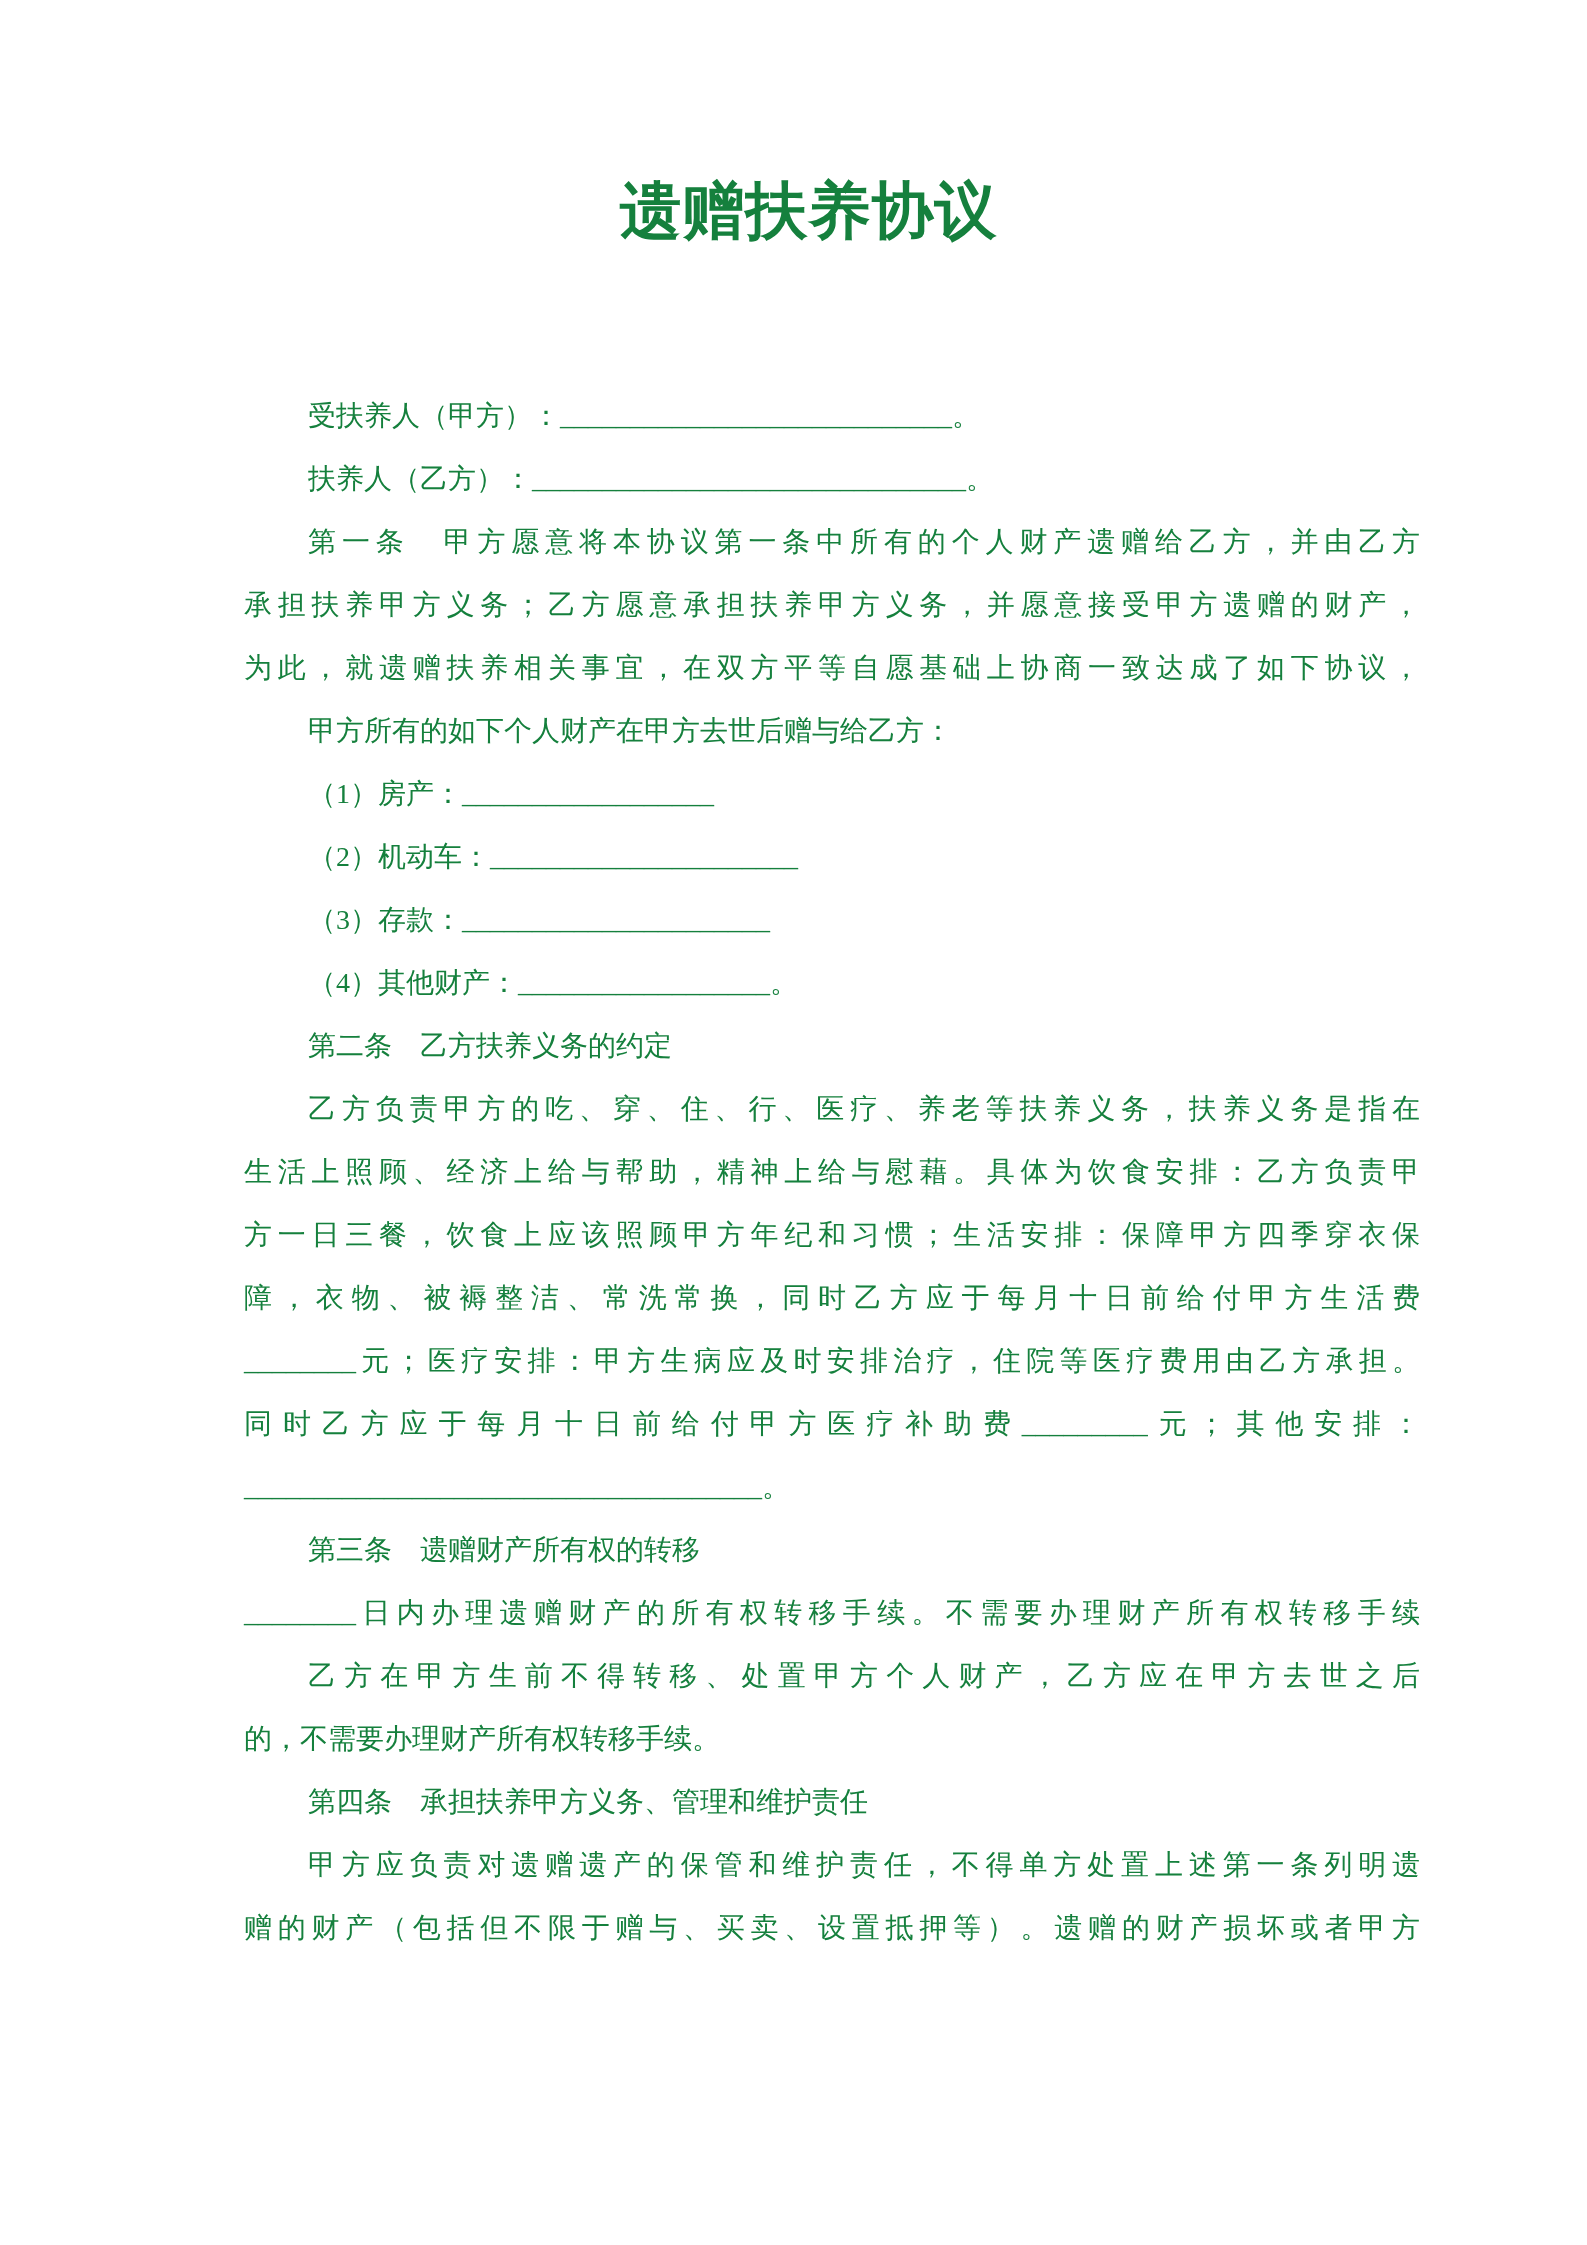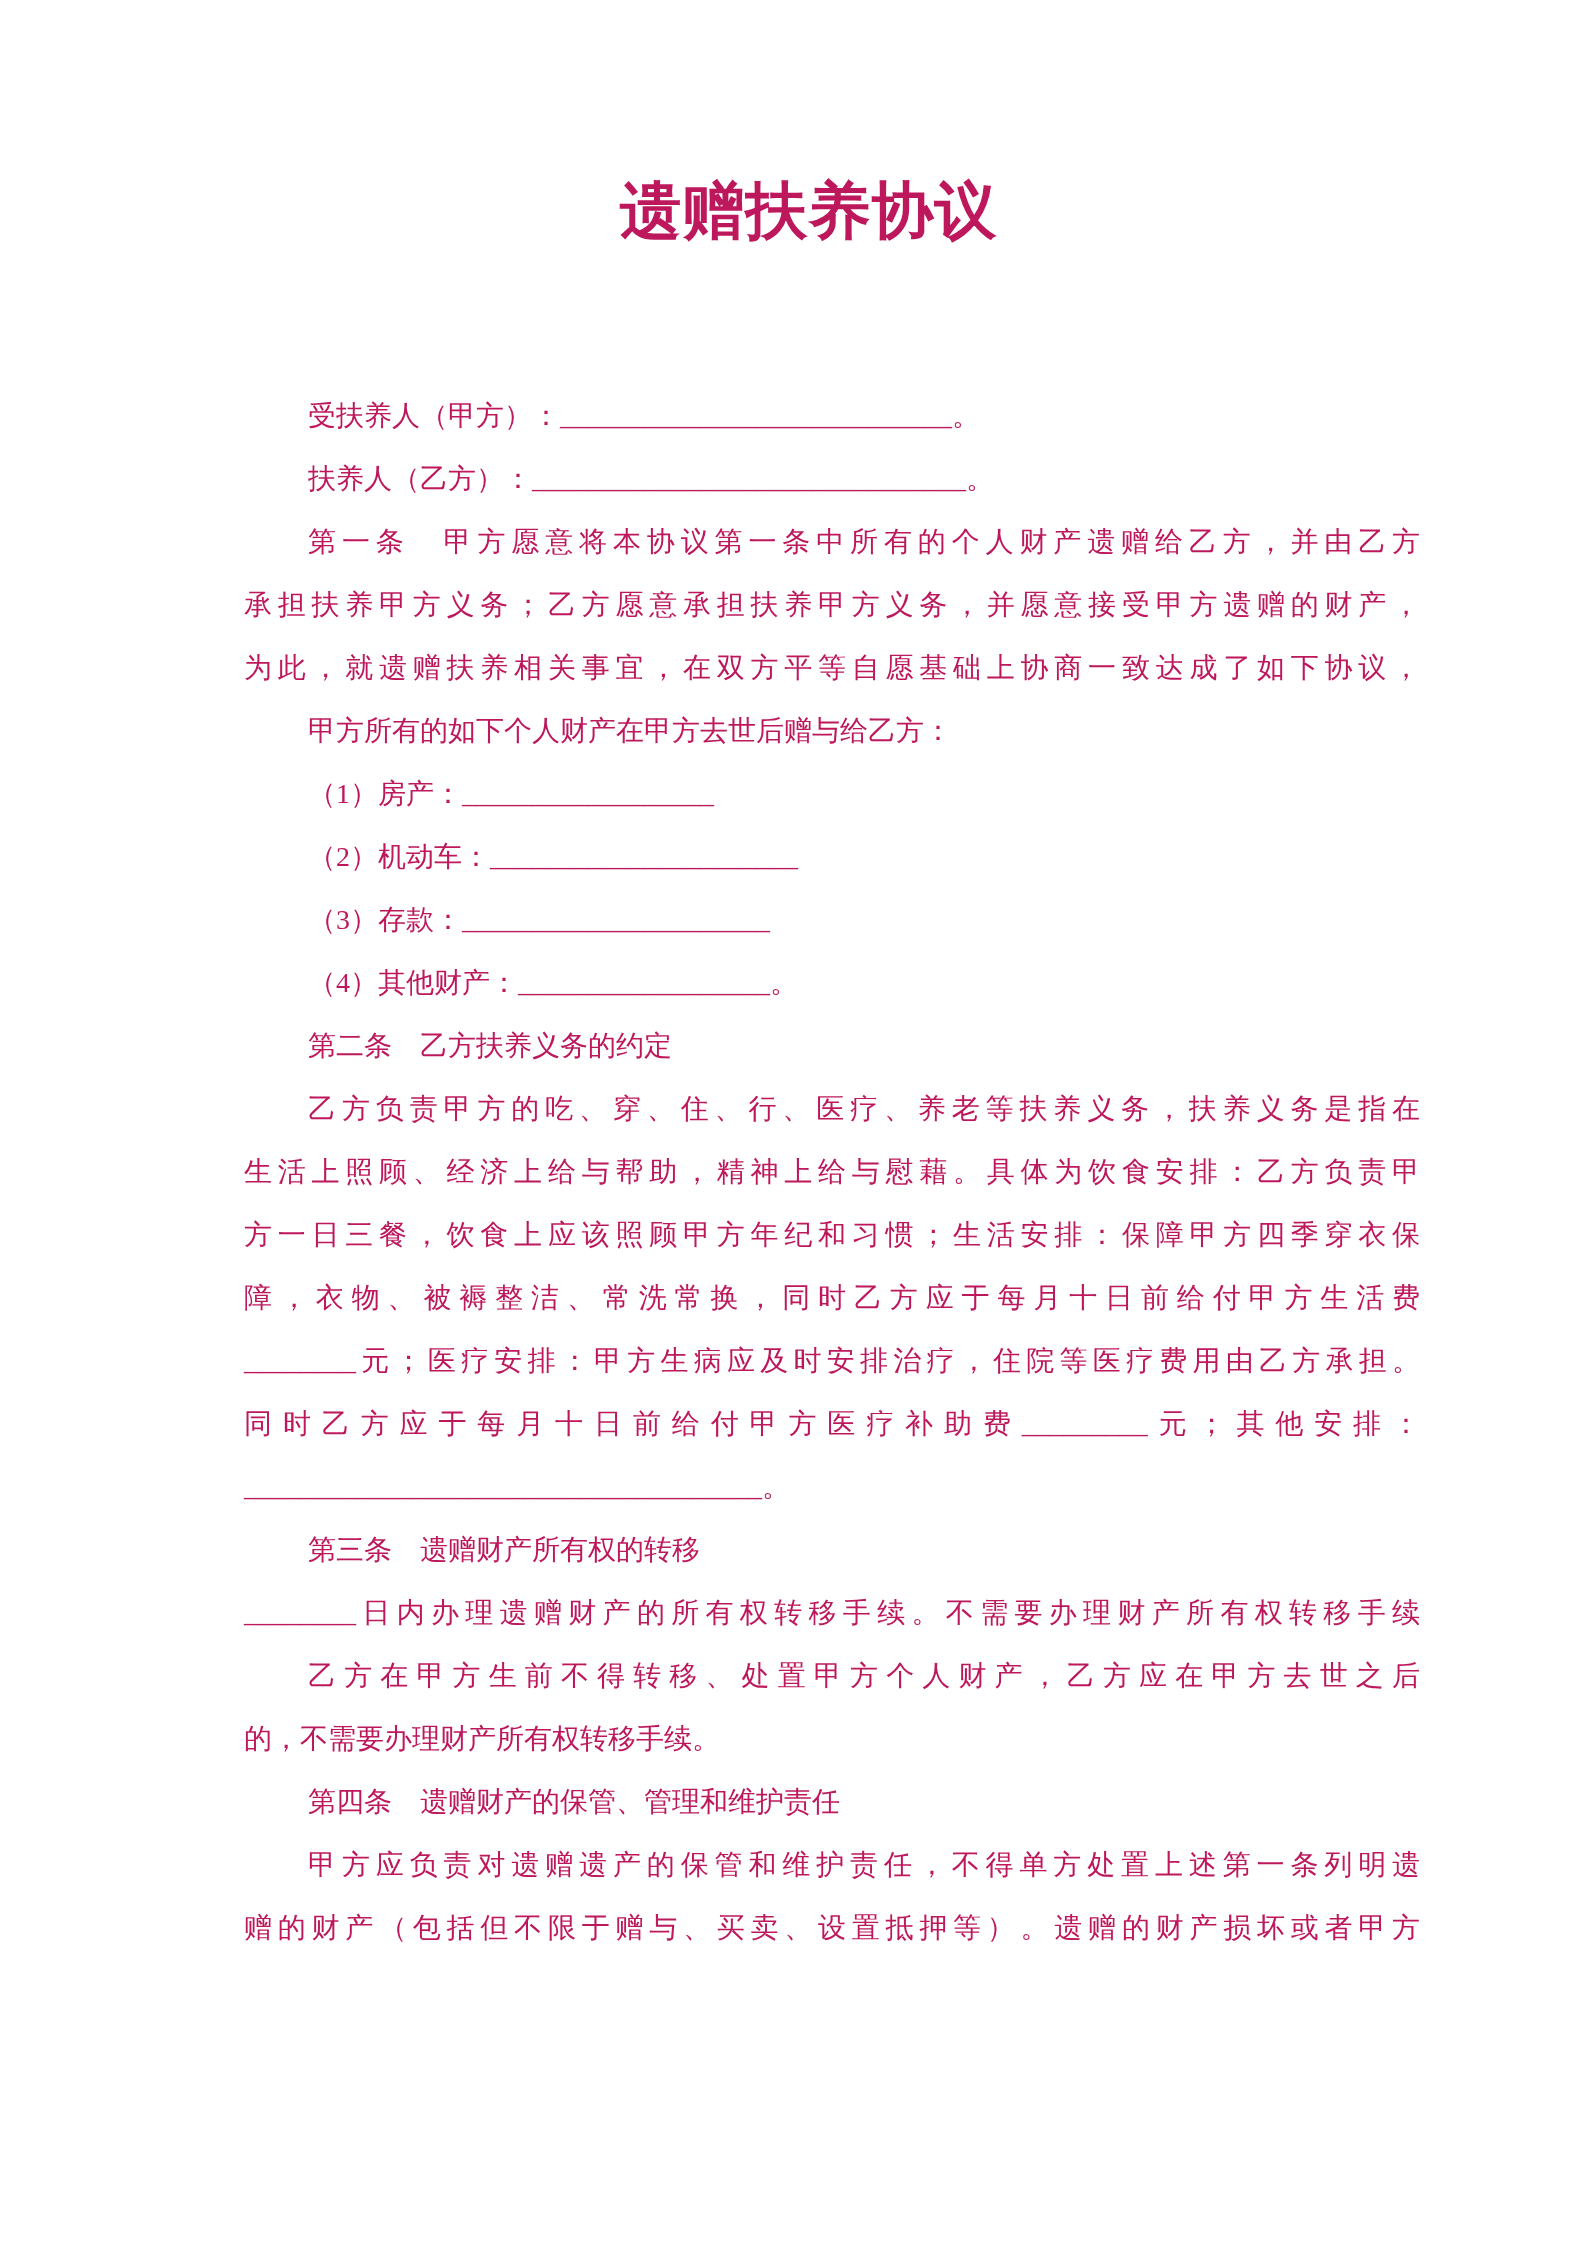--- a/index.html
+++ b/index.html
@@ -5,21 +5,21 @@
   html, body {
     margin: 0;
     padding: 0;
     background: #ffffff;
   }
   .page {
     position: relative;
     width: 1587px;
     height: 2245px;
     background: #ffffff;
-    color: #be185d;
+    color: #15803d;
     font-family: "Liberation Serif", "DejaVu Serif", serif;
     overflow: hidden;
   }
   .doc-title {
     margin: 180px 0 0 0;
     padding-left: 30px;
     text-align: center;
     font-size: 62px;
     line-height: 62px;
     font-weight: 700;
@@ -65,17 +65,17 @@
     <div class="ln just">生活上照顾、经济上给与帮助，精神上给与慰藉。具体为饮食安排：乙方负责甲</div>
     <div class="ln just">方一日三餐，饮食上应该照顾甲方年纪和习惯；生活安排：保障甲方四季穿衣保</div>
     <div class="ln just">障，衣物、被褥整洁、常洗常换，同时乙方应于每月十日前给付甲方生活费</div>
     <div class="ln just">________元；医疗安排：甲方生病应及时安排治疗，住院等医疗费用由乙方承担。</div>
     <div class="ln just">同时乙方应于每月十日前给付甲方医疗补助费_________元；其他安排：</div>
     <div class="ln">_____________________________________。</div>
     <div class="ln indent">第三条　遗赠财产所有权的转移</div>
     <div class="ln just">________日内办理遗赠财产的所有权转移手续。不需要办理财产所有权转移手续</div>
     <div class="ln indent just">乙方在甲方生前不得转移、处置甲方个人财产，乙方应在甲方去世之后</div>
     <div class="ln">的，不需要办理财产所有权转移手续。</div>
-    <div class="ln indent">第四条　遗赠财产的保管、管理和维护责任</div>
+    <div class="ln indent">第四条　承担扶养甲方义务、管理和维护责任</div>
     <div class="ln indent just">甲方应负责对遗赠遗产的保管和维护责任，不得单方处置上述第一条列明遗</div>
     <div class="ln just">赠的财产（包括但不限于赠与、买卖、设置抵押等）。遗赠的财产损坏或者甲方</div>
   </div>
 </div>
 
 </body></html>

